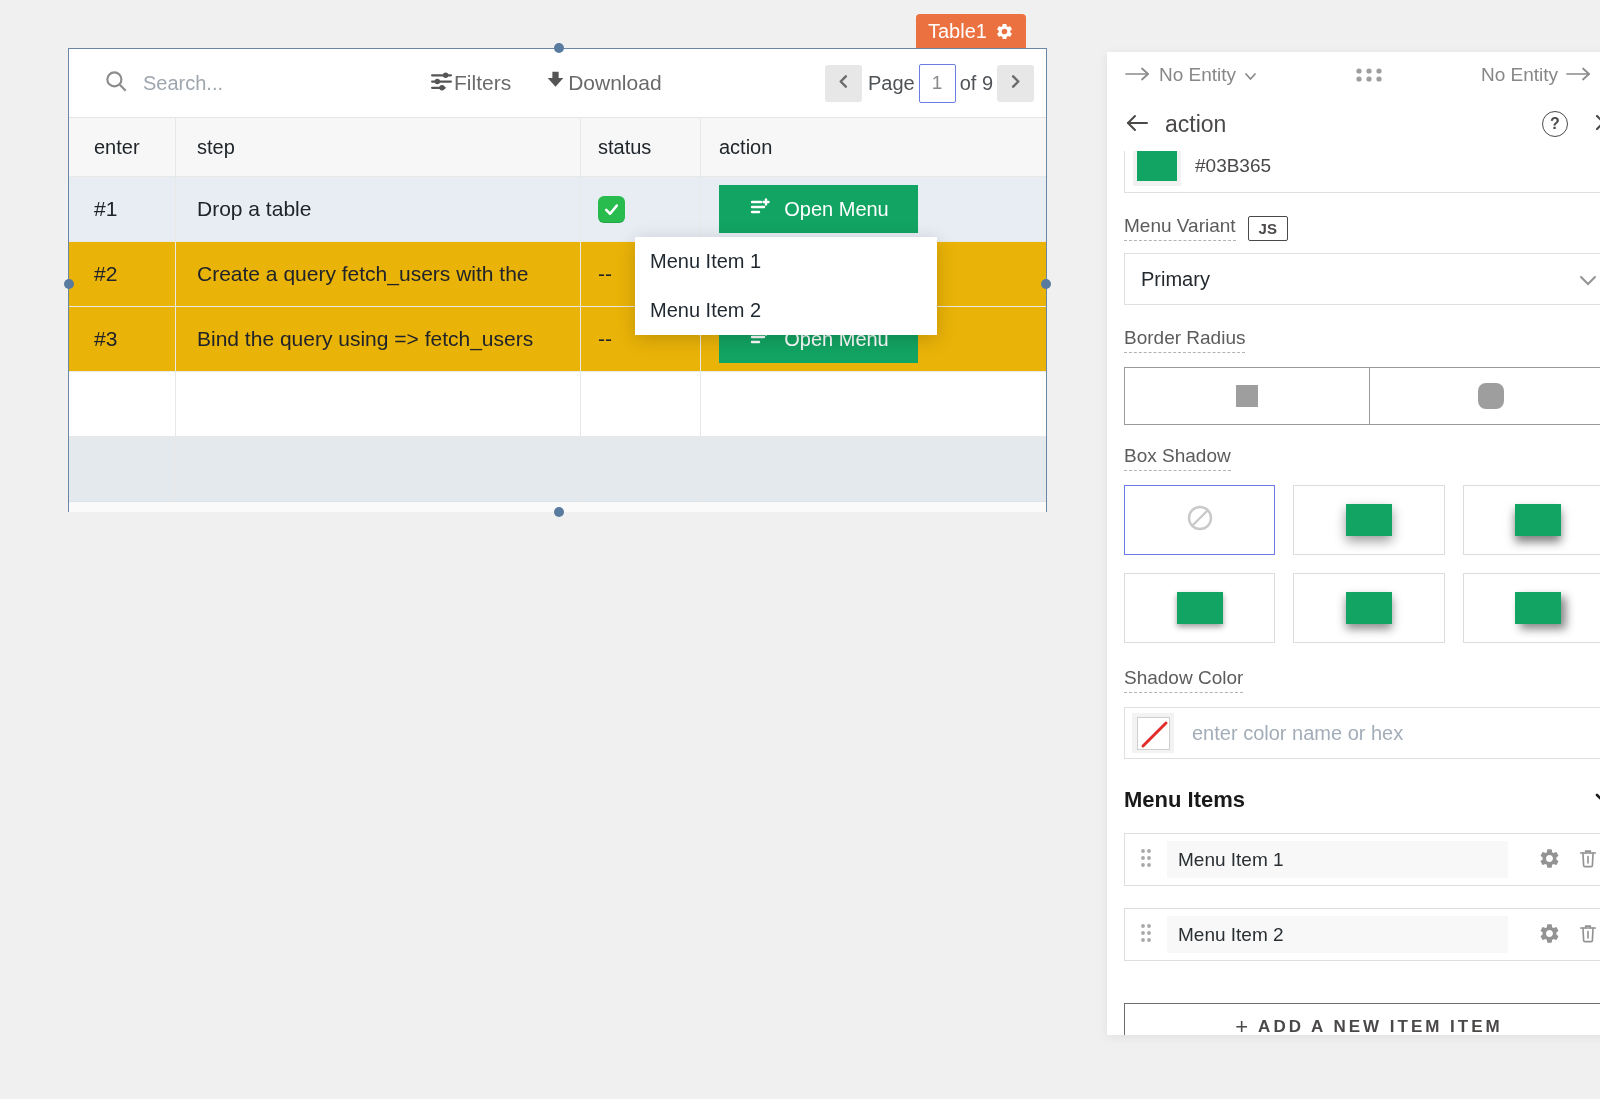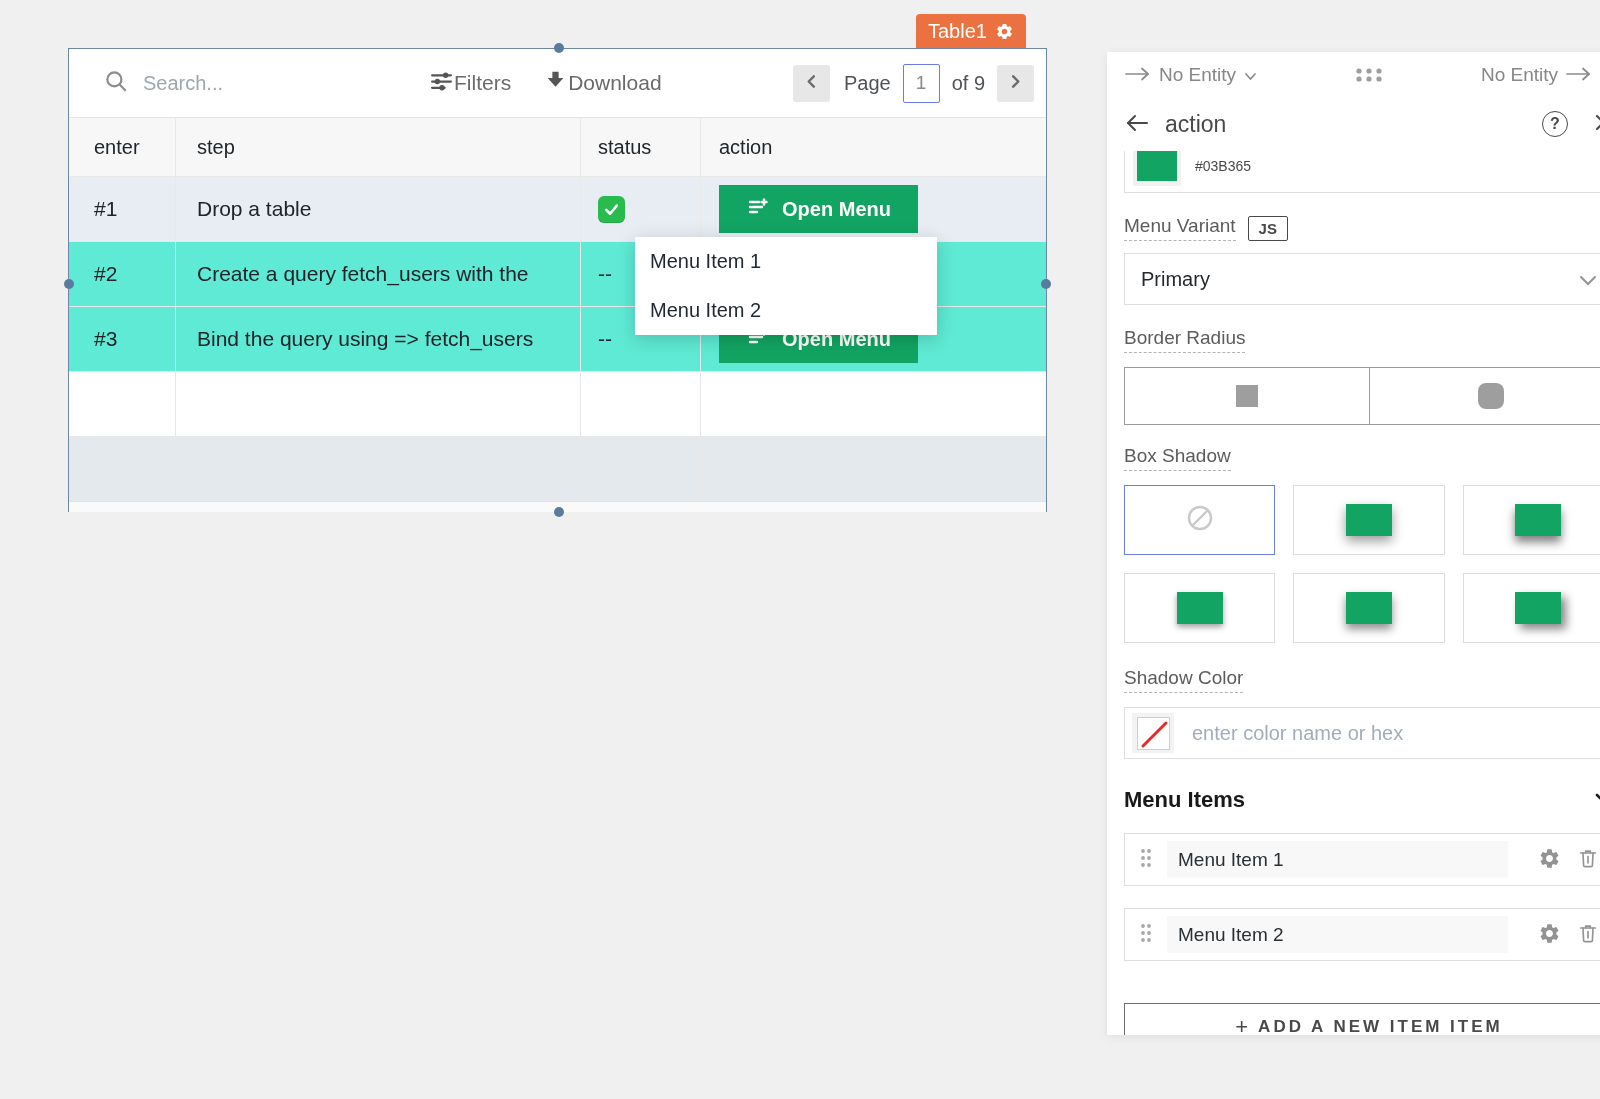--- a/index.html
+++ b/index.html
@@ -11,42 +11,42 @@
   .widget-badge{
     position:absolute; left:916px; top:14px; height:34px; z-index:40;
     background:#EC7140; color:#fff; display:flex; align-items:center;
     padding:0 12px; border-radius:4px 4px 0 0; gap:8px; font-size:20px;
   }
   .widget-badge svg{ display:block; }
 
   
   .table-widget{
     position:absolute; left:68px; top:48px; width:979px; height:464px;
-    background:#5eead4; border:1px solid #6B87A6;
+    background:#eab308; border:1px solid #6B87A6;
   }
   .handle{
     position:absolute; width:10px; height:10px; border-radius:50%;
     background:#597BA0; z-index:45;
   }
   .handle.top{ left:485px; top:-6px; }
   .handle.bottom{ left:485px; bottom:-6px; }
   .handle.left{ left:-5px; top:230px; }
   .handle.right{ right:-5px; top:230px; }
 
   .tbl-toolbar{
     height:69px; display:flex; align-items:center; padding:0 12px 0 34px;
     border-bottom:1px solid #E4E4E4; background:#fff;
   }
   .search-wrap{ display:flex; align-items:center; gap:14px; width:280px; }
   .search-input{ border:none; outline:none; font-size:20px; color:#333; width:200px; background:transparent; }
   .search-input::placeholder{ color:#9EA6AE; }
   .tb-btn{ display:flex; align-items:center; color:#6A6A6A; font-size:21px; background:none; border:none; cursor:pointer; }
   .tb-btn.filters{ margin-left:46px; }
   .tb-btn.download{ margin-left:32px; }
-  .pager{ margin-left:auto; display:flex; align-items:center; gap:12px;justify-content:center; }
+  .pager{ margin-left:auto; display:flex; align-items:center; gap:4px;justify-content:center; }
   .pg-btn{ width:37px; height:37px; background:#E7E7E7; border:none; border-radius:3px; display:flex; align-items:center; justify-content:center; cursor:pointer; }
   .pg-label{ font-size:20px; color:#4F5357; margin-left:2px; }
   .pg-input{ width:37px; height:39px; border:1.5px solid #6B7DE3; border-radius:2px; text-align:center; font-size:19px; color:#8A8A8A; outline:none; }
   .pg-total{ font-size:20px; color:#4F5357; }
 
   .tbl-grid{ display:grid; grid-template-columns:107px 405px 120px 1fr; }
   .tcell{ border-right:1px solid #E8E8E8; border-bottom:1px solid #E8E8E8; display:flex; align-items:center; overflow:hidden; white-space:nowrap; }
   .tcell:last-child{ border-right:none; }
   .thead .tcell{ height:59px; background:#F7F7F7; font-size:20px; font-weight:500; color:#20262C; }
   .trow .tcell{ height:65px; font-size:21px; color:#20242A; }
@@ -59,21 +59,21 @@
   .pad-action{ padding-left:18px; }
   .bottom-strip{ height:10px; background:#FAFAFA; }
 
   .check-badge{
     width:27px; height:27px; border-radius:6px; background:#27BC4D;
     display:flex; align-items:center; justify-content:center;
     box-shadow: inset 0 -1px 0 rgba(0,0,0,0.12);
   }
   .menu-btn{
     width:199px; height:48px; background:#12A462; border:none; cursor:pointer;
-    color:#fff; font-size:20px; font-weight:700; font-family:"Liberation Sans",sans-serif;
+    color:#fff; font-size:20px; font-weight:400; font-family:"Liberation Sans",sans-serif;
     display:flex; align-items:center; justify-content:center; gap:12px;
   }
 
   
   .menu-popover{
     position:absolute; left:635px; top:237px; width:302px; z-index:50;
     background:#fff; box-shadow:0 4px 18px rgba(0,0,0,0.18);
   }
   .menu-popover .mitem{
     height:49px; display:flex; align-items:center; padding-left:15px;
@@ -103,21 +103,21 @@
   }
   .pane-body{ padding:0 17px 20px 17px; overflow:hidden; }
 
   .clip-top{ height:42px; overflow:hidden; position:relative; }
   .color-input{
     position:absolute; left:0; right:0; top:-13px; height:55px;
     border:1px solid #E0DEDE; display:flex; align-items:center; padding:0 8px; background:#fff;
   }
   .swatch-pad{ width:48px; height:40px; background:#F1F1F1; display:flex; align-items:center; justify-content:center; }
   .swatch-green{ width:40px; height:31px; background:#12A462; }
-  .color-hex{ margin-left:14px; font-size:14px; color:#4B4848; }
+  .color-hex{ margin-left:14px; font-size:19px; color:#4B4848; }
 
   .ctl-label{ font-size:19px; color:#5C5C5C; display:inline-block; border-bottom:1px dashed #B3B3B3; padding-bottom:3px; }
   .label-row{ display:flex; align-items:center; margin-top:22px; margin-bottom:12px; }
   .js-toggle{
     margin-left:12px; border:1.7px solid #4B4848; background:#fff; color:#4B4848;
     font-size:15px; font-weight:700; padding:3px 10px; border-radius:2px; cursor:pointer;
     font-family:"Liberation Sans",sans-serif;
   }
   .select-box{
     height:52px; border:1px solid #E0DEDE; display:flex; align-items:center;

